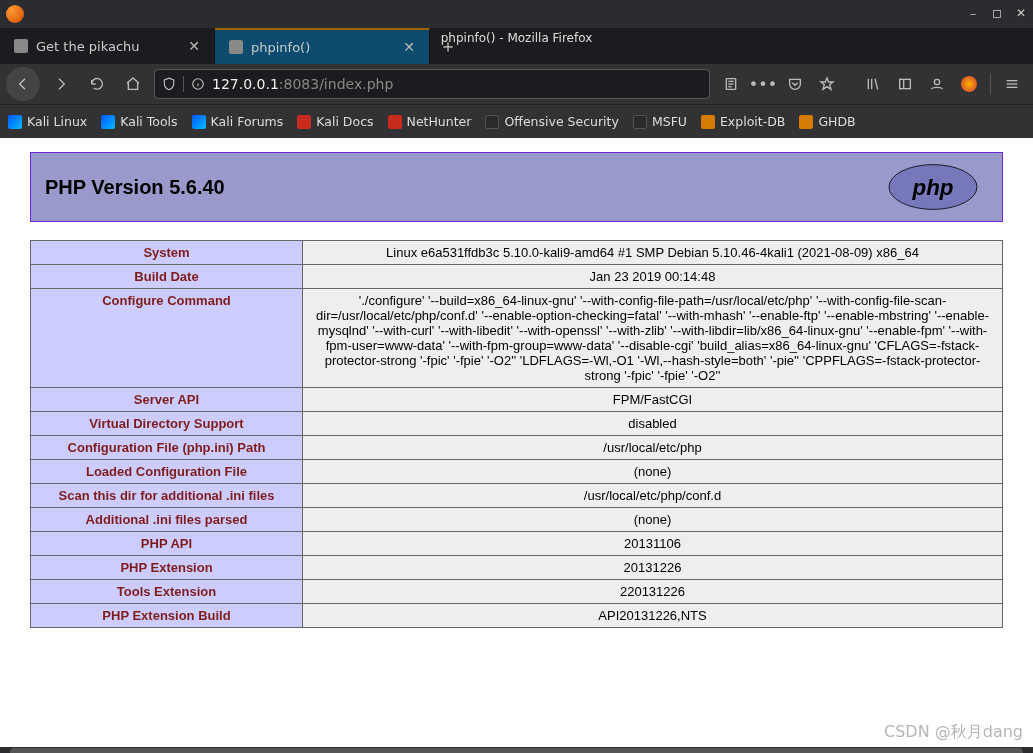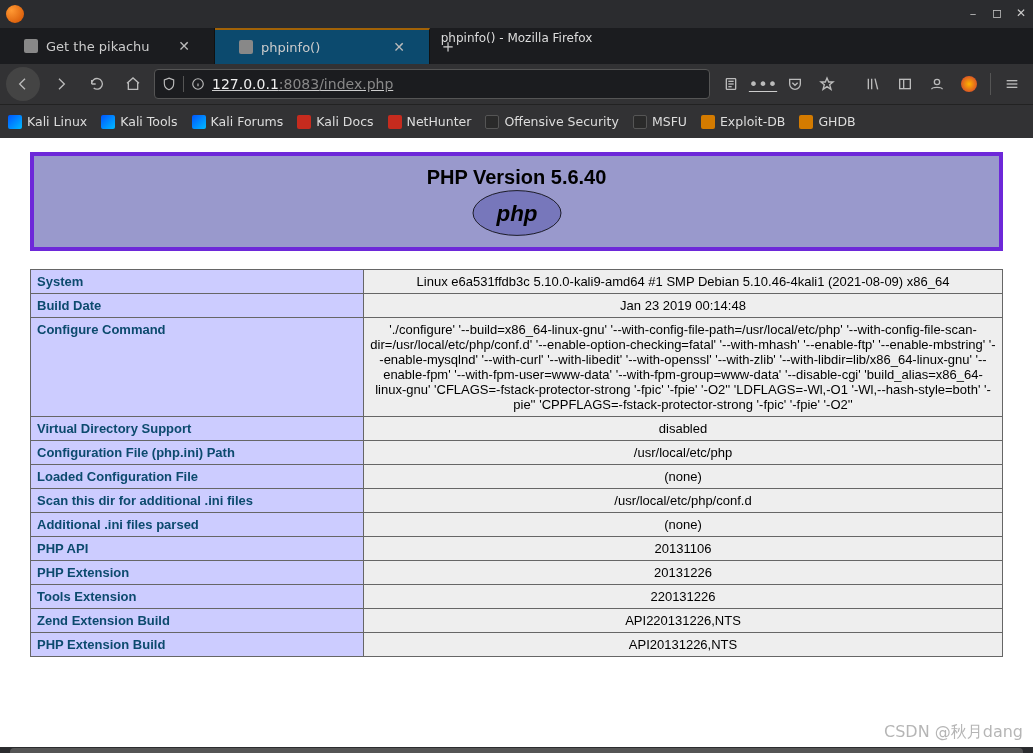--- a/index.html
+++ b/index.html
@@ -7,28 +7,28 @@
 
   
   .titlebar { height: 28px; background: #2b2c2f; color: #ddd; display: flex; align-items: center; font-size: 12px; position: relative; }
   .titlebar .ff-icon { width: 18px; height: 18px; margin: 0 6px; border-radius: 50%; background: radial-gradient(circle at 30% 30%, #ff9933, #d14f00); }
   .titlebar .title { position: absolute; left: 50%; transform: translateX(-50%); font-weight: 500; margin-top: 48px; }
   .titlebar .win-controls { margin-left: auto; display: flex; }
   .titlebar .win-controls span { width: 24px; text-align: center; color: #ccc; }
 
   
   .tabstrip { height: 36px; background: #1b1c1f; display: flex; align-items: stretch; }
-  .tab { display: flex; align-items: center; padding: 0 24px; color: #ccc; font-size: 13px; width: 215px; border-right: 1px solid #111; position: relative; }
+  .tab { display: flex; align-items: center; padding: 0 14px; color: #ccc; font-size: 13px; width: 215px; border-right: 1px solid #111; position: relative; }
   .tab.active { background: #0c4a6e; border-top: 2px solid #a16207; }
   .tab .tab-icon { width: 14px; height: 14px; border-radius: 2px; background: #888; margin-right: 8px; }
   .tab .tab-close { margin-left: auto; color: #bbb; font-size: 14px; }
   .newtab { width: 36px; display:flex; align-items:center; justify-content:center; color:#ccc; font-size:18px; }
 
   
-  .navbar { height: 40px; background: #323234; display: flex; align-items: center; padding: 0 6px; gap: 6px; color: #ccc; text-decoration: underline; }
+  .navbar { height: 40px; background: #323234; display: flex; align-items: center; padding: 0 6px; gap: 6px; color: #ccc; }
   .nav-btn { width: 30px; height: 30px; border-radius: 4px; display:flex; align-items:center; justify-content:center; color:#bbb; }
   .nav-btn.round { width:34px; height:34px; border-radius:50%; background:#444; }
   .nav-btn svg { width:16px; height:16px; fill:none; stroke:#bbb; stroke-width:2; }
   .urlbar { flex:1; height:30px; background:#1b1c1f; border:1px solid #555; border-radius:4px; display:flex; align-items:center; padding:0 6px; gap:6px; }
   .urlbar .shield, .urlbar .info { width:16px; height:16px; display:flex; align-items:center; justify-content:center; color:#bbb; }
   .urlbar .sep { width:1px; height:16px; background:#555; }
   .urlbar .url { color:#eee; font-size:14px; }
   .urlbar .url .dim { color:#888; }
   .right-icons { display:flex; align-items:center; gap:2px; }
   .right-icons .nav-btn { width:30px; }
@@ -39,28 +39,28 @@
   .bm-icon { width:14px; height:14px; }
   .bm-icon.kali { background:linear-gradient(135deg,#0055ff,#00bbff); border-radius:2px; }
   .bm-icon.red { background:#c62b1e; border-radius:2px; }
   .bm-icon.dark { background:#2a2a2a; border:1px solid #555; border-radius:2px; }
   .bm-icon.orange { background:#d47b00; border-radius:2px; }
 
   
   .viewport { height: calc(753px - 28px - 36px - 40px - 30px - 10px); background:#fff; overflow-y:auto; overflow-x:hidden; position:relative; }
   .php-wrap { padding: 14px 30px; font-family: Arial, sans-serif; }
 
-  .php-header { background:#9999cc; border:4px solid #6d28d9; padding:10px 14px; display:flex; align-items:center; justify-content:space-between;flex-direction:column; }
+  .php-header { background:#9999cc; border:1px solid #6d28d9; padding:10px 14px; display:flex; align-items:center; justify-content:space-between; }
   .php-header h1 { font-size:20px; font-weight:bold; color:#000; }
   .php-logo { width:110px; height:48px; display:flex; align-items:center; justify-content:flex-start; }
   .php-logo svg { width:100%; height:100%; }
 
   table.phpinfo { width:100%; border-collapse:collapse; margin-top:18px; }
   table.phpinfo td { border:1px solid #666; padding:4px 6px; font-size:13px; vertical-align:top; }
-  table.phpinfo td.e { background:#ccccff; font-weight:bold; color:#0c4a6e; width:333px; }
+  table.phpinfo td.e { background:#ccccff; font-weight:bold; color:#7f1d1d; width:272px;text-align:center; }
   table.phpinfo td.v { background:#eeeeee; color:#000;text-align:center; }
 
   .watermark { position:absolute; right:10px; bottom:4px; font-size:16px; color:rgba(120,120,120,0.55); }
 
   
   .bottom-scroll { height:10px; background:#2b2c2f; display:flex; align-items:center; }
   .bottom-scroll .thumb { height:8px; background:#555; width:98%; margin-left:1%; border-radius:4px; }
 </style>
 </head>
 <body>
@@ -245,20 +245,24 @@
           </tr>
           <tr>
             <td class="e">Build Date</td>
             <td class="v">Jan 23 2019 00:14:48</td>
           </tr>
           <tr>
             <td class="e">Configure Command</td>
             <td class="v">'./configure' '--build=x86_64-linux-gnu' '--with-config-file-path=/usr/local/etc/php' '--with-config-file-scan-dir=/usr/local/etc/php/conf.d' '--enable-option-checking=fatal' '--with-mhash' '--enable-ftp' '--enable-mbstring' '--enable-mysqlnd' '--with-curl' '--with-libedit' '--with-openssl' '--with-zlib' '--with-libdir=lib/x86_64-linux-gnu' '--enable-fpm' '--with-fpm-user=www-data' '--with-fpm-group=www-data' '--disable-cgi' 'build_alias=x86_64-linux-gnu' 'CFLAGS=-fstack-protector-strong '-fpic' '-fpie' '-O2'' 'LDFLAGS=-Wl,-O1 '-Wl,--hash-style=both' '-pie'' 'CPPFLAGS=-fstack-protector-strong '-fpic' '-fpie' '-O2''</td>
           </tr>
           <tr>
+            <td class="e">Server API</td>
+            <td class="v">FPM/FastCGI</td>
+          </tr>
+          <tr>
             <td class="e">Virtual Directory Support</td>
             <td class="v">disabled</td>
           </tr>
           <tr>
             <td class="e">Configuration File (php.ini) Path</td>
             <td class="v">/usr/local/etc/php</td>
           </tr>
           <tr>
             <td class="e">Loaded Configuration File</td>
             <td class="v">(none)</td>
@@ -277,24 +281,20 @@
           </tr>
           <tr>
             <td class="e">PHP Extension</td>
             <td class="v">20131226</td>
           </tr>
           <tr>
             <td class="e">Tools Extension</td>
             <td class="v">220131226</td>
           </tr>
           <tr>
-            <td class="e">Zend Extension Build</td>
-            <td class="v">API220131226,NTS</td>
-          </tr>
-          <tr>
             <td class="e">PHP Extension Build</td>
             <td class="v">API20131226,NTS</td>
           </tr>
         </tbody>
     </table>
   </div>
   <div class="watermark">CSDN @秋月dang</div>
 </div>
 
 <div class="bottom-scroll">

